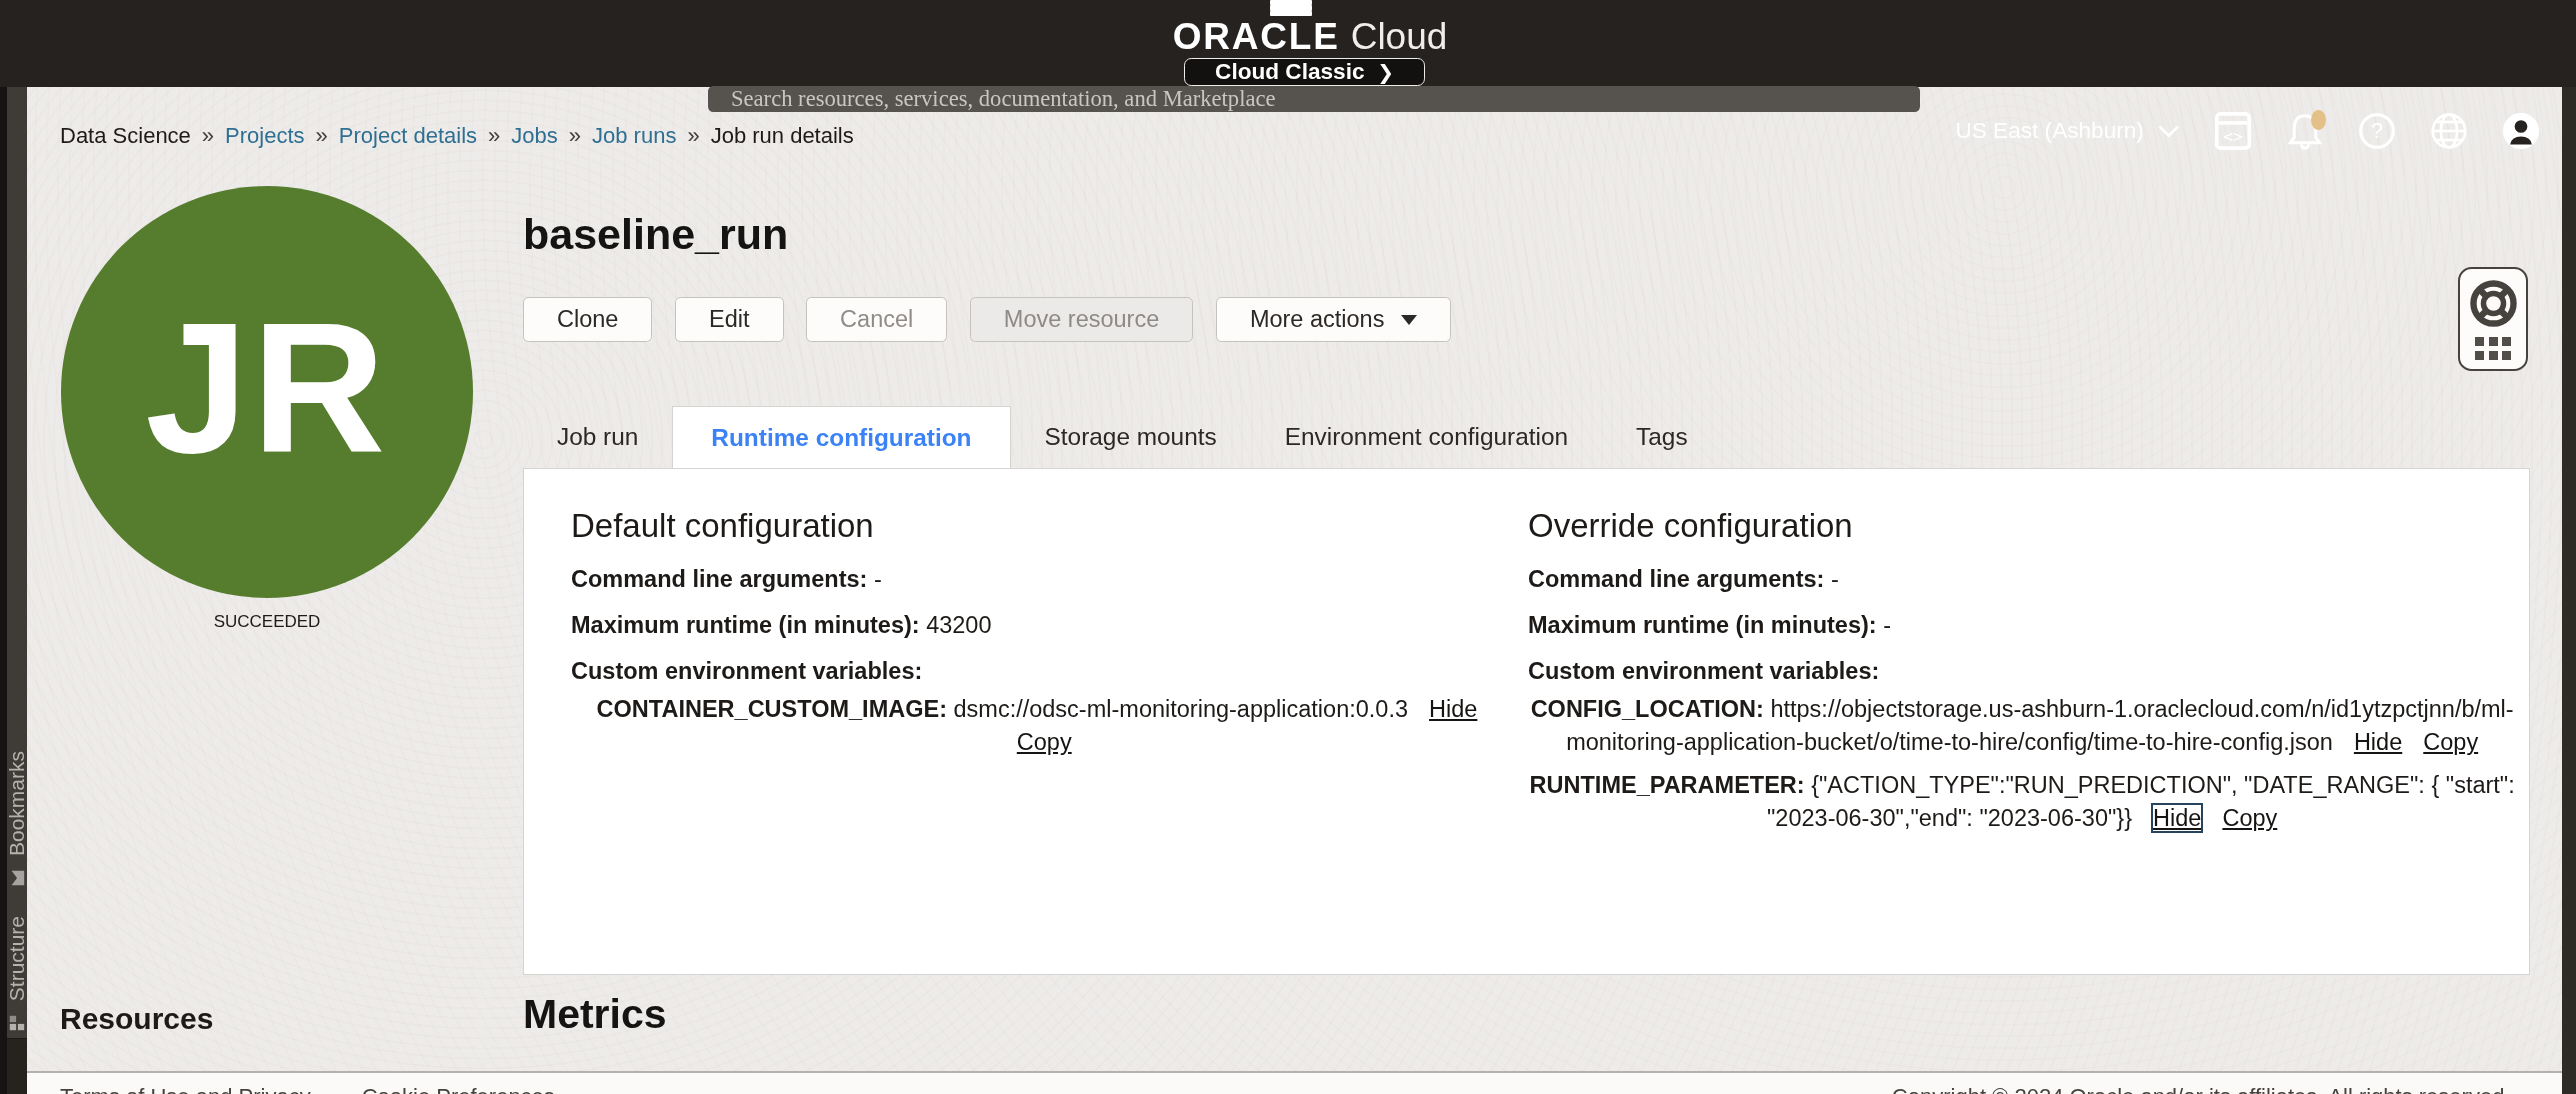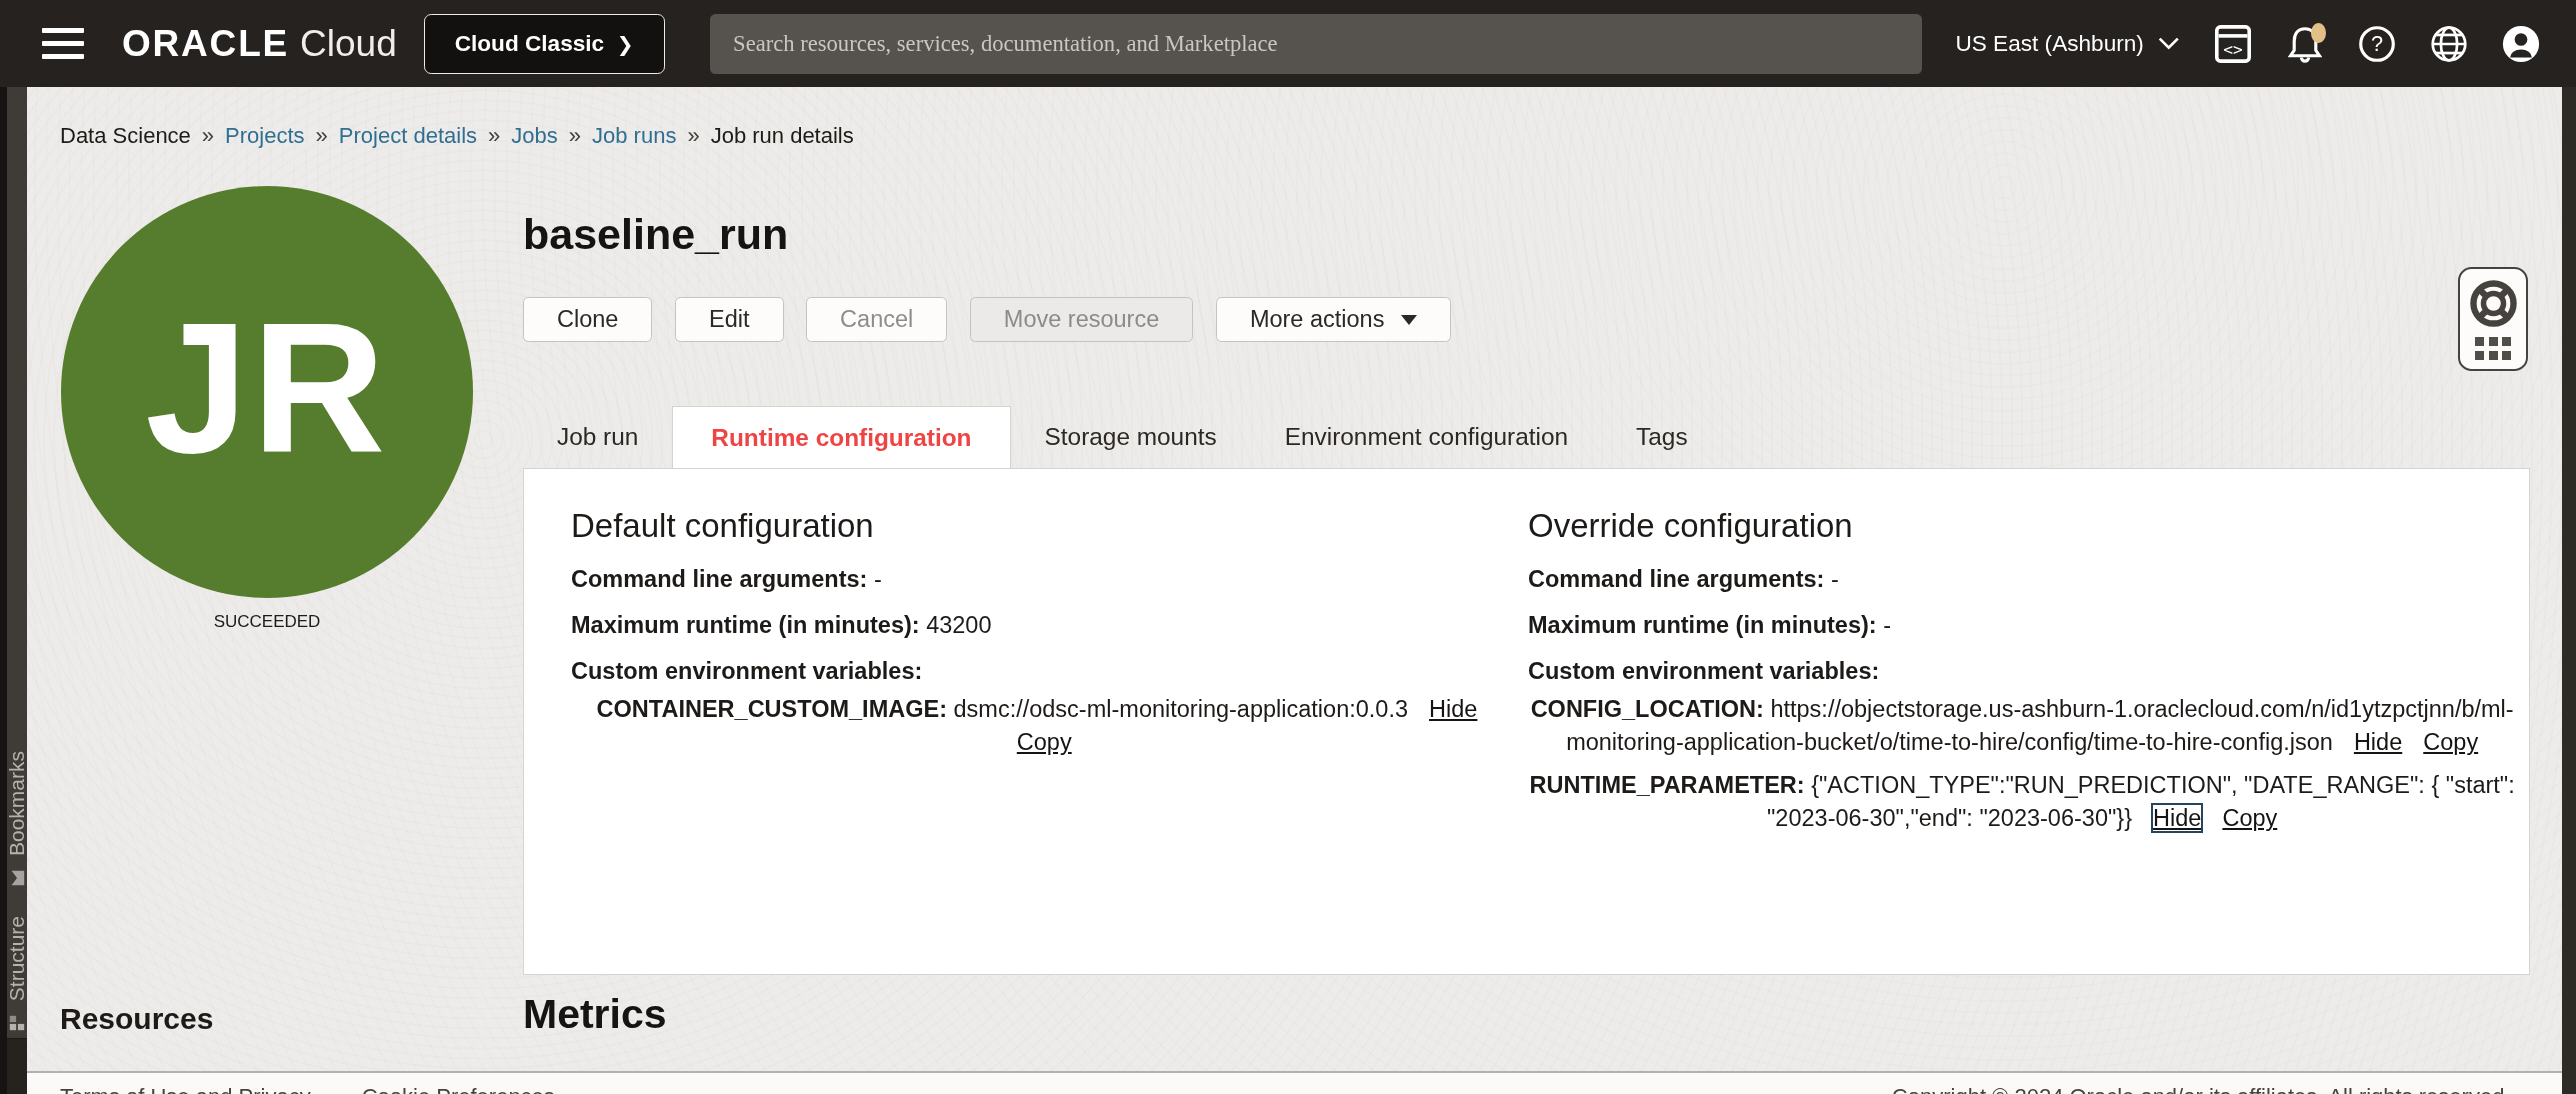--- a/index.html
+++ b/index.html
@@ -1,21 +1,21 @@
 <!DOCTYPE html>
 <html style="--avatar-green: #567d2e; --link: #2f6f92; --dot: #e3c087;font-size:14.5px"><head>
 <meta charset="utf-8">
 <style>
   * { margin:0; padding:0; box-sizing:border-box; }
   html,body { width:2576px; height:1094px; overflow:hidden; }
   body { font-family:"Liberation Sans","DejaVu Sans",sans-serif; background:#f2f0ee; position:relative; }
 
   
   .topbar { position:absolute; top:0; left:0; width:2576px; height:87px;
-            background:#252220; display:flex; align-items:center; padding:0 36px 0 42px; z-index:50; }
+            background:#252220; display:flex; align-items:center; padding:0 36px 0 42px; z-index:50;flex-direction:column; }
   .hamburger { width:42px; height:31px; display:flex; flex-direction:column; justify-content:space-between; cursor:pointer; }
   .hamburger span { display:block; height:5.4px; background:#fff; border-radius:0.9px; }
   .logo { margin-left:38px; display:flex; align-items:baseline; white-space:nowrap; }
   .logo .oracle { color:#fff; font-size:37px; font-weight:bold; letter-spacing:1.8px; }
   .logo .cloud  { color:#f0eeec; font-size:37px; font-weight:300; margin-left:11px; }
   .classic-btn { margin-left:27px; height:60px; background:#131110; border:1.8px solid #efedeb; border-radius:7.2px;
                  color:#fff; font-size:22.6px; font-weight:bold; display:flex; align-items:center; padding:0 30px; cursor:pointer; white-space:nowrap; }
   .classic-btn .chev { margin-left:12.7px; font-size:20px; font-weight:normal; }
   .searchbox { margin-left:45px; width:1212px; height:60px; background:#56524e; border:none; border-radius:5.4px;
                color:#f0eeec; font-size:22.6px; padding:0 23.5px; outline:none; font-family:Liberation Serif, serif; }
@@ -57,21 +57,21 @@
   .btn { height:45px; background:#fdfcfb; border:0.9px solid #c6c3bf; border-radius:5.4px; font-size:23.5px; color:#2b2825;
          display:flex; align-items:center; padding:0 33px; cursor:pointer; font-family:inherit; white-space:nowrap; }
   .btn.disabled { color:#908c88; cursor:default; }
   .btn.disabled-gray { color:#8e8a86; background:#eceae8; cursor:default; }
   .caret-down { width:0; height:0; border-left:8.1px solid transparent; border-right:8.1px solid transparent;
                 border-top:10px solid #2b2825; margin-left:16.3px; }
 
   
   .tabs { position:absolute; left:496px; top:319px; height:62px; display:flex; align-items:stretch; z-index:10; }
   .tab { display:flex; align-items:center; padding:0 34px; font-size:24.4px; color:#2b2825; cursor:pointer; white-space:nowrap; }
-  .tab.active { background:#fff; border:0.9px solid #d6d4d1; border-bottom:none; font-weight:bold; padding:0 38px; color:#ef4444; }
+  .tab.active { background:#fff; border:0.9px solid #d6d4d1; border-bottom:none; font-weight:bold; padding:0 38px; color:#3b82f6; }
 
   .panel { position:absolute; left:496px; top:381px; width:2007px; height:507px; background:#fff;
            border:0.9px solid #d6d4d1; display:flex; z-index:5; }
   .col-default  { width:979px; padding:0 0 0 47px; }
   .col-override { flex:1; padding:0 12.7px 0 25px; }
   .cfg-heading { margin-top:38px; font-size:33px; font-weight:400; color:#1d1a18; }
   .cfg-row { margin-top:22.6px; font-size:23.5px; color:#1d1a18; line-height:23.5px; }
   .cfg-row b { font-weight:bold; }
   .env-row { margin-top:10px; font-size:23.5px; color:#1d1a18; line-height:33px; text-align:center; }
   .env-row b { font-weight:bold; }

